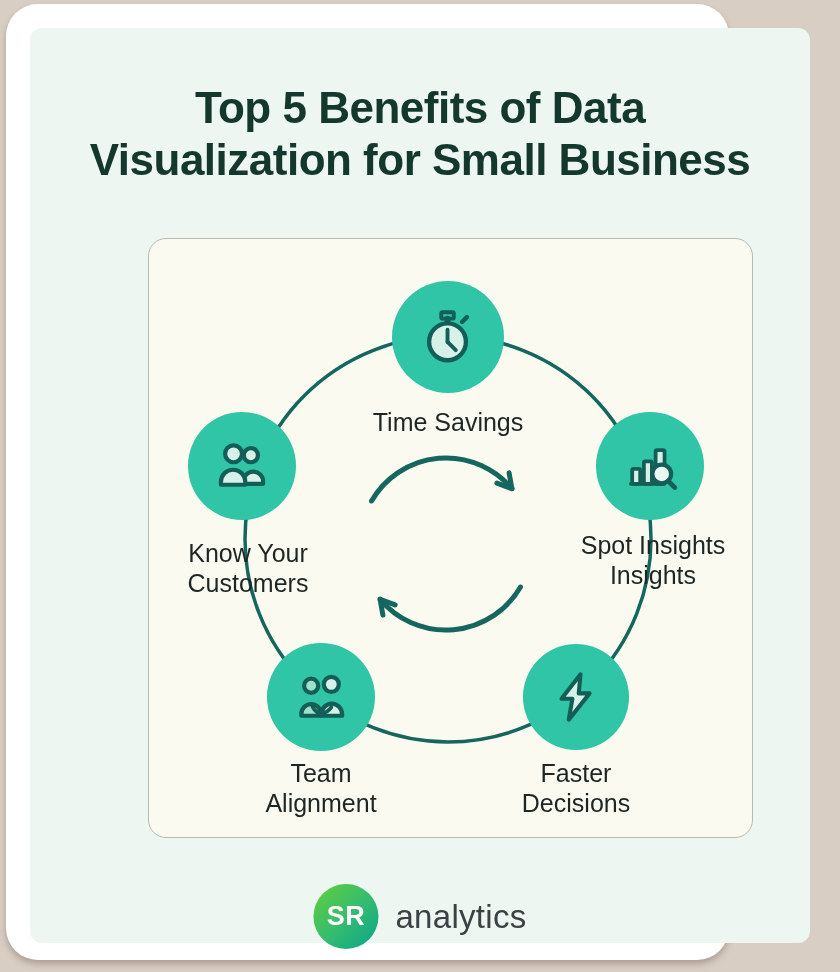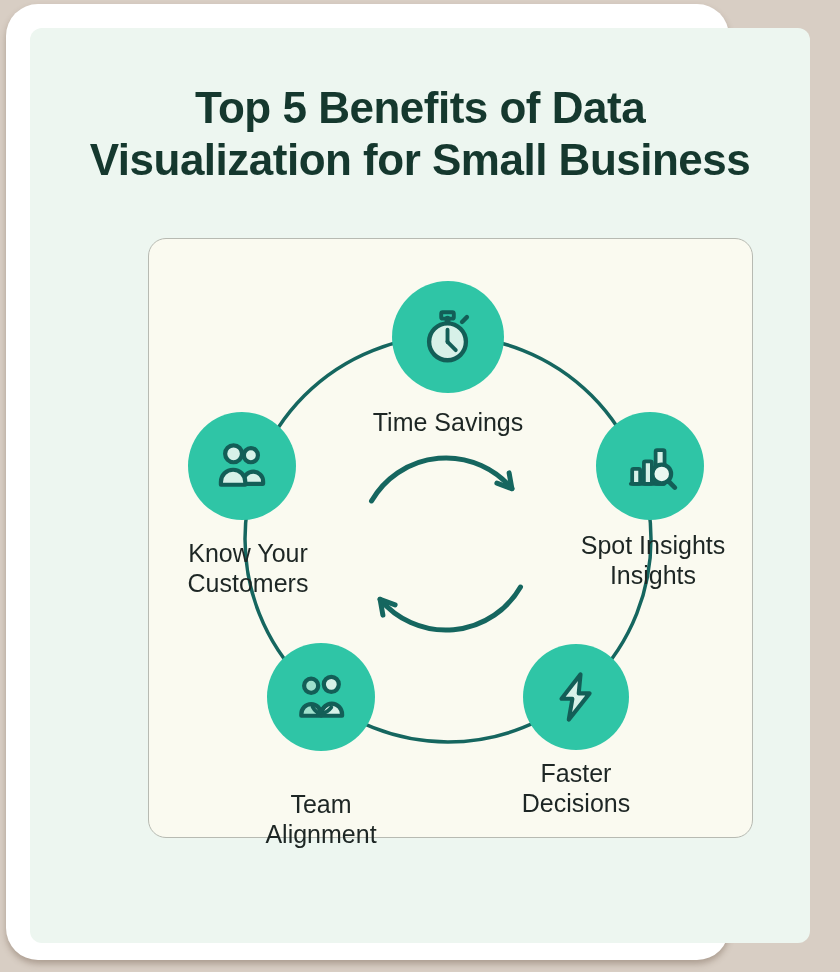--- a/index.html
+++ b/index.html
@@ -44,21 +44,21 @@
   .node-team{left:118px;top:404px;width:108px;height:108px;}
   .node-faster{left:374px;top:405px;width:106px;height:106px;}
   .label{
     position:absolute;transform:translate(-50%,-50%);
     text-align:center;color:var(--label,#1d2624);
     font-size:25px;line-height:30px;font-weight:400;
   }
   .label-time{left:299px;top:183px;width:240px;}
   .label-know{left:99px;top:321px;width:200px;margin-top:8px;}
   .label-spot{left:504px;top:321px;width:215px;}
-  .label-team{left:172px;top:549px;width:160px;margin-top:31px;}
+  .label-team{left:172px;top:549px;width:160px;}
   .label-faster{left:427px;top:549px;width:150px;}
   .logo-row{
     position:absolute;left:50%;top:856px;transform:translateX(-50%);
     display:flex;align-items:center;gap:17px;
   }
   .logo-circle{
     width:65px;height:65px;border-radius:50%;
     background:linear-gradient(135deg,#62d139 0%,#35bc6f 52%,#0aa48c 100%);
     display:flex;align-items:center;justify-content:center;
     color:#ffffff;font-size:27px;font-weight:700;letter-spacing:0.5px;
@@ -142,15 +142,21 @@
         </svg>
       </div>
 
       <div class="label label-time">Time Savings</div>
       <div class="label label-know">Know Your Customers</div>
       <div class="label label-spot">Spot Insights Insights</div>
       <div class="label label-team">Team Alignment</div>
       <div class="label label-faster">Faster Decisions</div>
     </div>
 
+    <div class="logo-row">
+      <div class="logo-circle">
+        <span>SR</span>
+      </div>
+      <div class="logo-name">analytics</div>
+    </div>
 
   </div>
 </div>
 
 </body></html>

